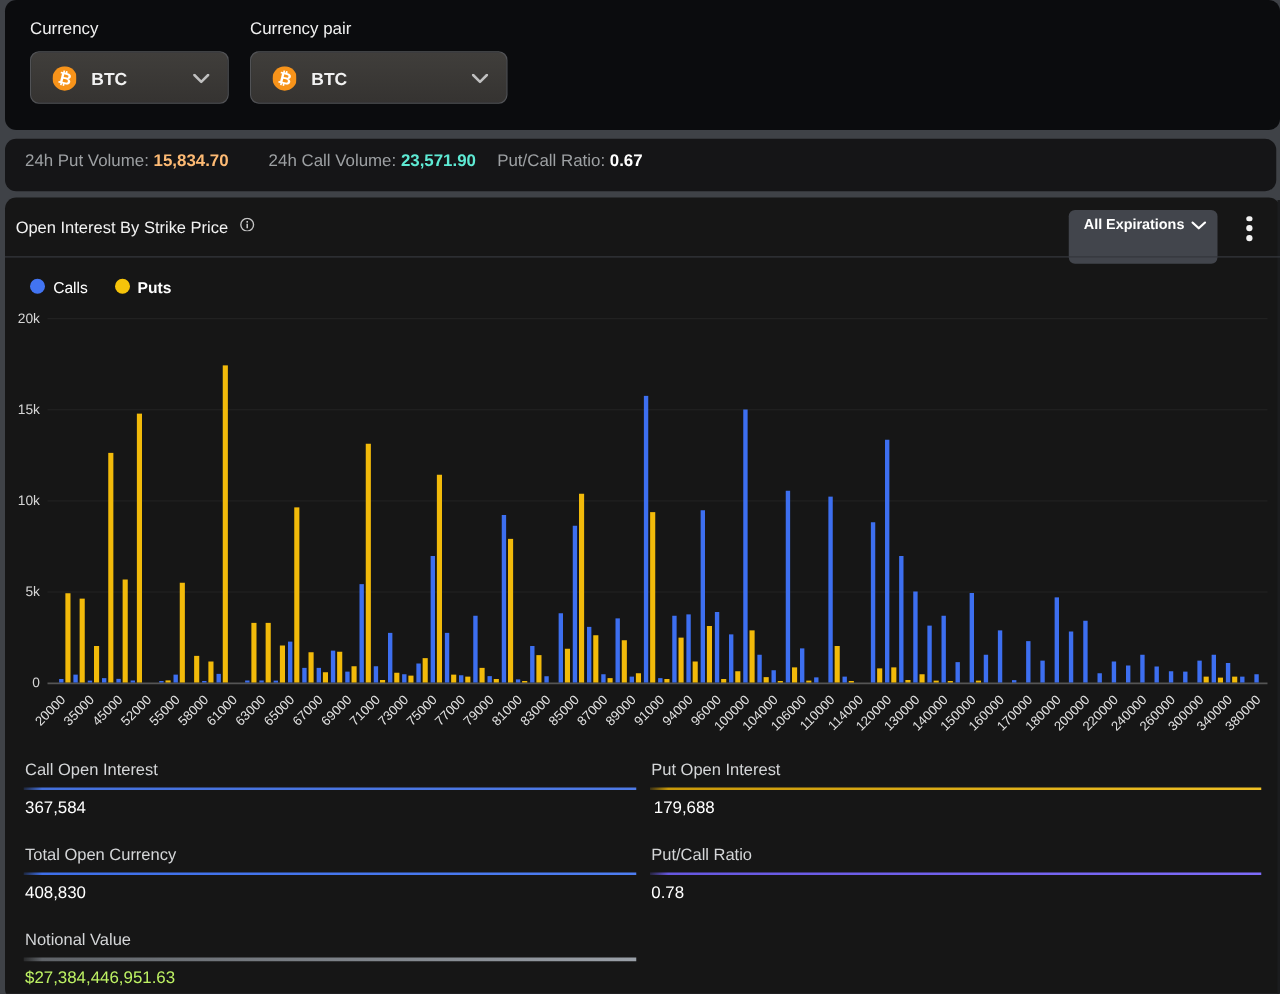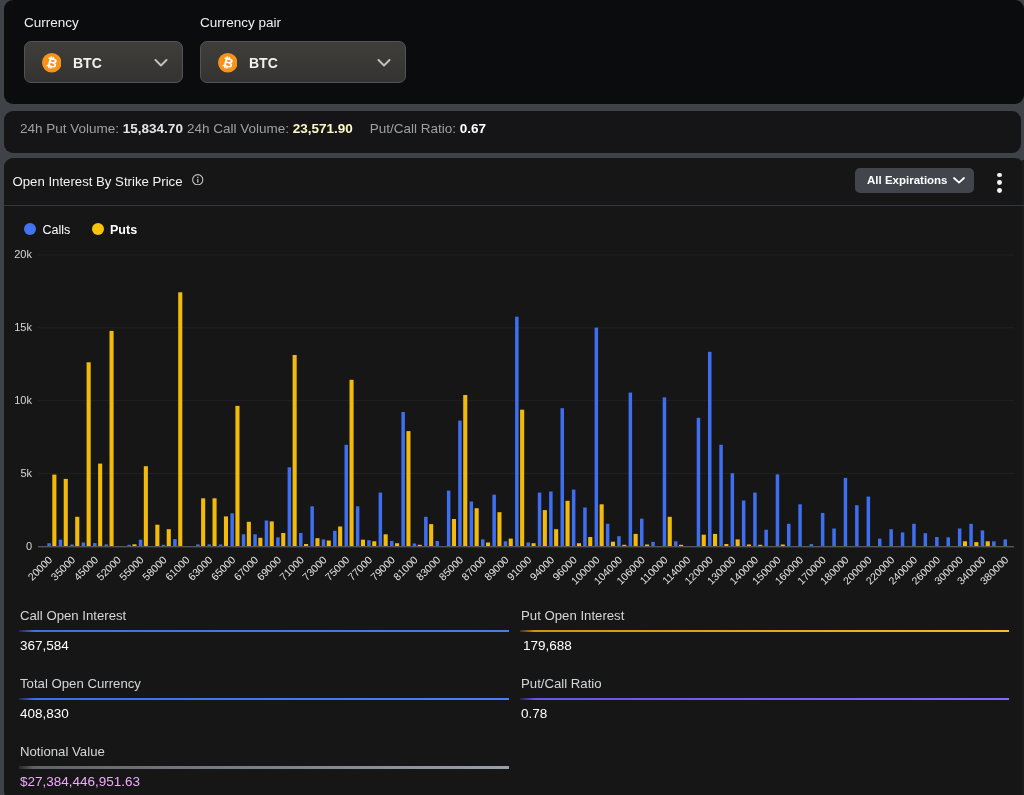--- a/index.html
+++ b/index.html
@@ -27,29 +27,29 @@
   <span class="abs" style="left:16.5px;top:11px"><span class="coin"><svg width="19.5" height="19.5" viewBox="0 0 19.5 19.5">
           <circle cx="9.75" cy="9.75" r="9.75" fill="#f7931a"></circle>
           <text x="9.95" y="14.2" text-anchor="middle" font-size="13" font-weight="bold" fill="#fff" font-family="Liberation Sans, sans-serif" transform="rotate(14 9.75 9.75)">₿</text>
         </svg></span></span>
   <span class="abs" style="left:48px;top:13px;font-size:14px;font-weight:bold;color:#f2f2f2">BTC</span>
   <svg width="14" height="8" viewBox="0 0 14 8" style="position:absolute;right:14px;top:17px">
       <path d="M1.5 1 L7 6.5 L12.5 1" stroke="#c0c0c0" stroke-width="2" fill="none" stroke-linecap="round" stroke-linejoin="round"></path>
     </svg>
 </div>
 
-<div class="abs" style="left:20px;top:120.5px;font-size:13.5px;color:#9da0a3">24h Put Volume: <b style="color:#e5e5e5">15,834.70</b><span style="margin-left:4px">24h Call Volume: </span><b style="color:#fef9c3">23,571.90</b><span style="margin-left:17px">Put/Call Ratio: </span><b style="color:#fff">0.67</b></div>
+<div class="abs" style="left:20px;top:120.5px;font-size:13.5px;color:#9da0a3">24h Put Volume: <b style="color:#fdba74">15,834.70</b><span style="margin-left:32px">24h Call Volume: </span><b style="color:#5eead4">23,571.90</b><span style="margin-left:17px">Put/Call Ratio: </span><b style="color:#fff">0.67</b></div>
 
 <div class="abs" style="left:12.5px;top:173.5px;font-size:13.2px;color:#f2f2f2">Open Interest By Strike Price</div>
 <svg class="abs" style="left:192px;top:173.5px" width="11.5" height="11.5" viewBox="0 0 11.5 11.5">
     <circle cx="5.75" cy="5.75" r="5.1" stroke="#c4c4c4" stroke-width="1.1" fill="none"></circle>
     <rect x="5.15" y="5" width="1.25" height="3.6" fill="#c4c4c4"></rect>
     <rect x="5.15" y="2.8" width="1.25" height="1.35" fill="#c4c4c4"></rect>
   </svg>
-<div class="abs" style="left:855px;top:168px;width:119px;height:25px;background:#42454c;border-radius:5px">
+<div class="abs" style="left:855px;top:168px;width:119px;height:43px;background:#42454c;border-radius:5px">
   <span class="abs" style="left:12px;top:5.5px;font-size:11.5px;font-weight:bold;color:#fff">All Expirations</span>
   <svg width="12" height="7" viewBox="0 0 12 7" style="position:absolute;right:9px;top:9px">
       <path d="M1 1 L6 5.6 L11 1" stroke="#fff" stroke-width="1.8" fill="none" stroke-linecap="round" stroke-linejoin="round"></path>
     </svg>
 </div>
 <div class="abs" style="left:997.1px;top:172.6px;width:5px;height:21px">
   <div style="width:4.8px;height:4.8px;border-radius:50%;background:#f2f2f2;margin-bottom:2.8px"></div>
   <div style="width:4.8px;height:4.8px;border-radius:50%;background:#f2f2f2;margin-bottom:2.8px"></div>
   <div style="width:4.8px;height:4.8px;border-radius:50%;background:#f2f2f2"></div>
 </div>
@@ -271,12 +271,12 @@
 
 <div class="abs" style="left:20px;top:676.2px;font-size:13.2px;color:#d4d6d8">Total Open Currency</div>
 <div class="abs" style="left:19px;top:698.2px;width:490px;height:2.2px;background:linear-gradient(90deg,rgba(62,111,234,.2),#3e6fea 3%,#4e7ef2)"></div>
 <div class="abs" style="left:20px;top:706.2px;font-size:13.5px;color:#fff">408,830</div>
 <div class="abs" style="left:521px;top:676.2px;font-size:13.2px;color:#d4d6d8">Put/Call Ratio</div>
 <div class="abs" style="left:520px;top:698.2px;width:489px;height:2.2px;background:linear-gradient(90deg,rgba(102,87,224,.2),#6657e0 3%,#7e6cfa)"></div>
 <div class="abs" style="left:521px;top:706.2px;font-size:13.5px;color:#fff">0.78</div>
 
 <div class="abs" style="left:20px;top:744.4px;font-size:13.2px;color:#d4d6d8">Notional Value</div>
 <div class="abs" style="left:19px;top:766.4px;width:490px;height:2.2px;background:linear-gradient(90deg,rgba(95,99,104,.25),#5f6368 3%,#9aa0a8)"></div>
-<div class="abs" style="left:20px;top:774.4px;font-size:13.5px;color:#f0abfc">$27,384,446,951.63</div>
+<div class="abs" style="left:20px;top:774.4px;font-size:13.5px;color:#bef264">$27,384,446,951.63</div>
 </body></html>

